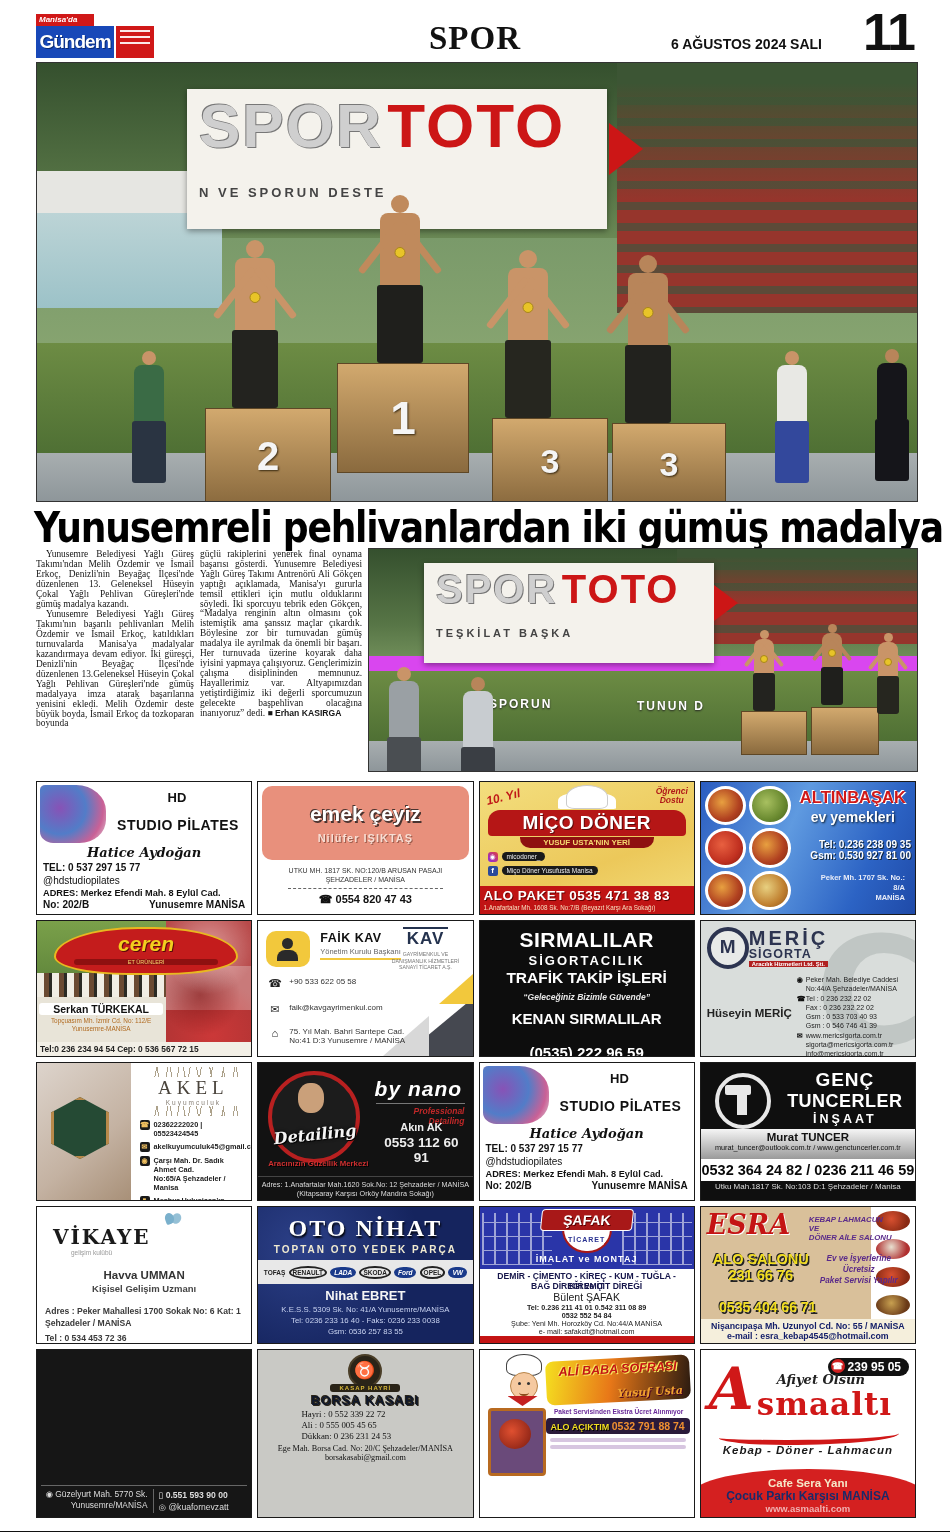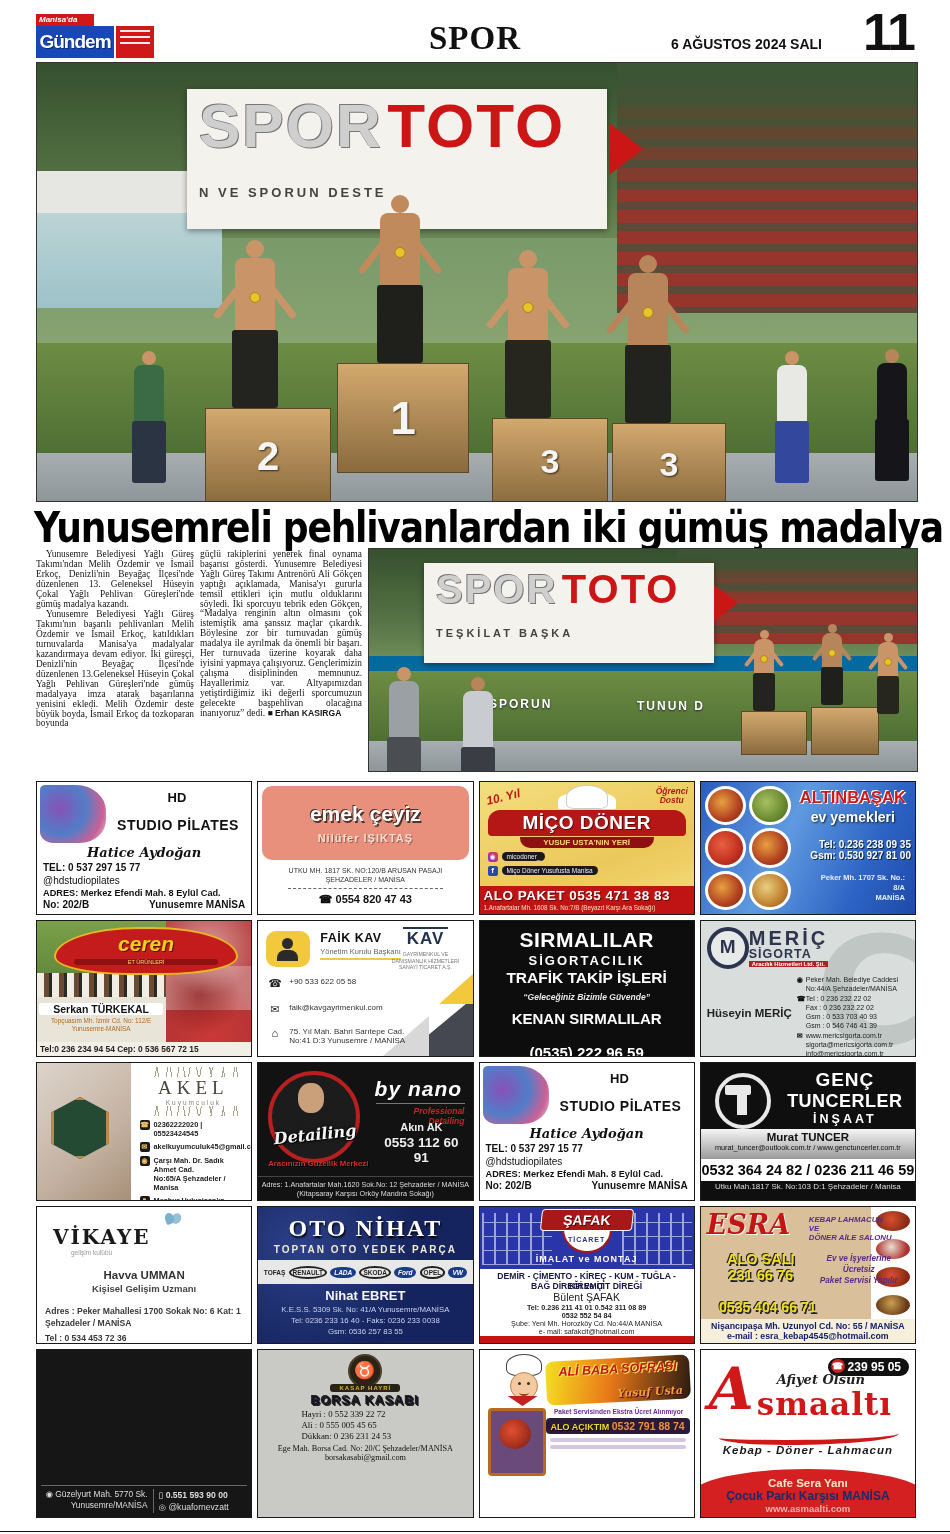--- a/index.html
+++ b/index.html
@@ -13,21 +13,21 @@
   .logo-main{position:absolute;left:0;top:12px;width:78px;height:32px;background:#1848b8;color:#fff;
              font-size:19px;font-weight:bold;text-align:center;line-height:32px;letter-spacing:-1px;
              text-shadow:1px 1px 0 #0a2a70}
   .logo-right{position:absolute;left:80px;top:12px;width:38px;height:32px;background:#d01818}
   .logo-right i{display:block;height:2px;background:#fff;margin:4px 4px 0 4px;opacity:.9}
   .section-title{position:absolute;left:0;top:20px;width:100%;text-align:center;
                  font-family:"Liberation Serif",serif;font-weight:bold;font-size:33px;letter-spacing:1px}
   .date{position:absolute;right:128px;top:36px;font-size:14px;font-weight:bold}
   .pageno{position:absolute;right:36px;top:2px;font-size:52px;font-weight:bold;letter-spacing:-2px}
   
-  .ph{position:absolute;overflow:hidden;background:#0369a1}
+  .ph{position:absolute;overflow:hidden;background:#d946ef}
   .ph1{left:36px;top:62px;width:880px;height:438px;border:1px solid #333}
   .ph2{left:368px;top:548px;width:548px;height:222px;border:1px solid #333}
   .trees{position:absolute;left:0;top:0;right:0;height:42%;background:linear-gradient(#35502e,#577546 70%,#6e8c58)}
   .mid{position:absolute;left:0;top:40%;right:0;height:26%;background:linear-gradient(#7a9a6a,#87a470)}
   .pool{position:absolute;left:0;top:150px;width:185px;height:95px;background:linear-gradient(#bcd4d6,#9cc2c8)}
   .bldg{position:absolute;left:0;top:108px;width:150px;height:48px;background:#e6e6e2;border-bottom:4px solid #c8c8c0}
   .stands{position:absolute;right:0;top:0;width:300px;height:250px;
           background:repeating-linear-gradient(180deg,#96352c 0 13px,#5c4a38 13px 21px)}
   .stands:after{content:"";position:absolute;inset:0;background:linear-gradient(#3c5534 8%,transparent 55%)}
   .grass{position:absolute;left:0;right:0;bottom:48px;height:110px;background:linear-gradient(#6d8c44,#4f7034)}
@@ -736,21 +736,21 @@
           <i></i>
           <i></i>
           <i></i>
         </div>
       <div class="es-t">ESRA</div>
       <div class="es-s">
         <div>KEBAP LAHMACUN VE</div>
         <div>DÖNER AİLE SALONU</div>
       </div>
       <div class="es-alo">
-        <div>ALO SALI</div>
+        <div>ALO SALONU</div>
         <div>231 66 76</div>
       </div>
       <div class="es-p2">0535 404 66 71</div>
       <div class="es-note">
         <div>Ev ve İşyerlerine</div>
         <div>Ücretsiz</div>
         <div>Paket Servisi Yapılır</div>
       </div>
       <div class="es-bot">
         <div class="a">Nişancıpaşa Mh. Uzunyol Cd. No: 55 / MANİSA</div>

